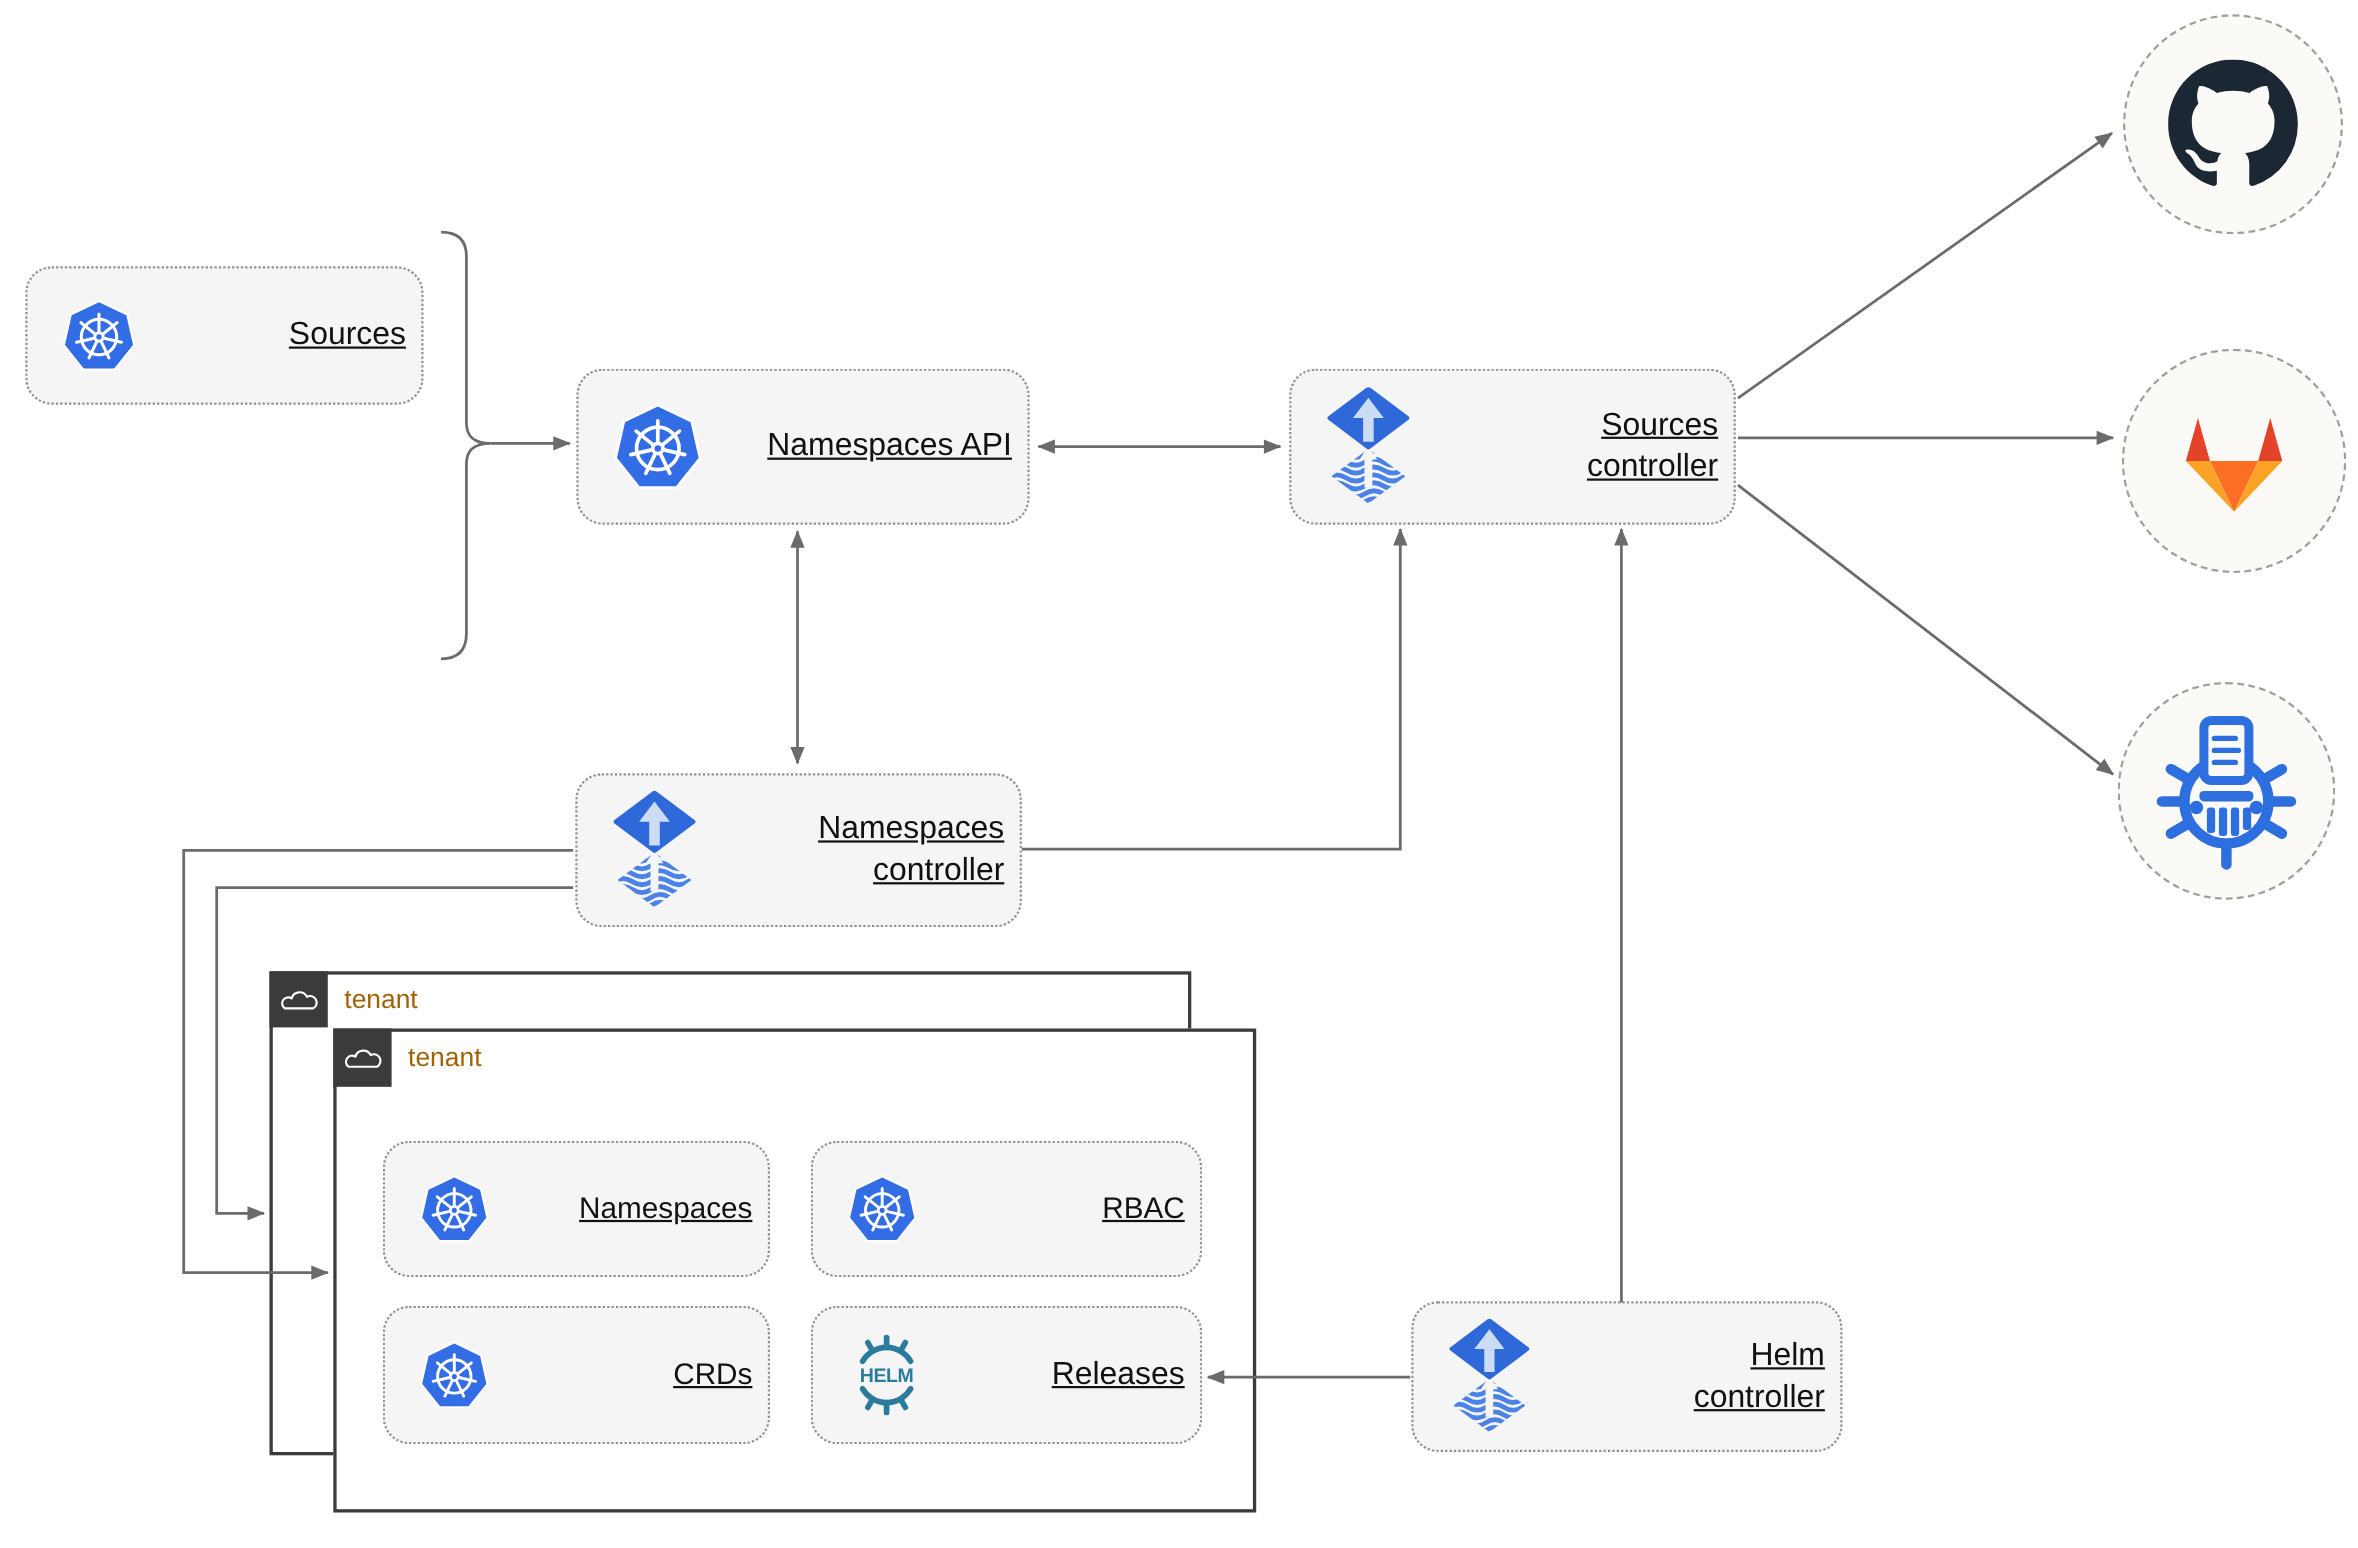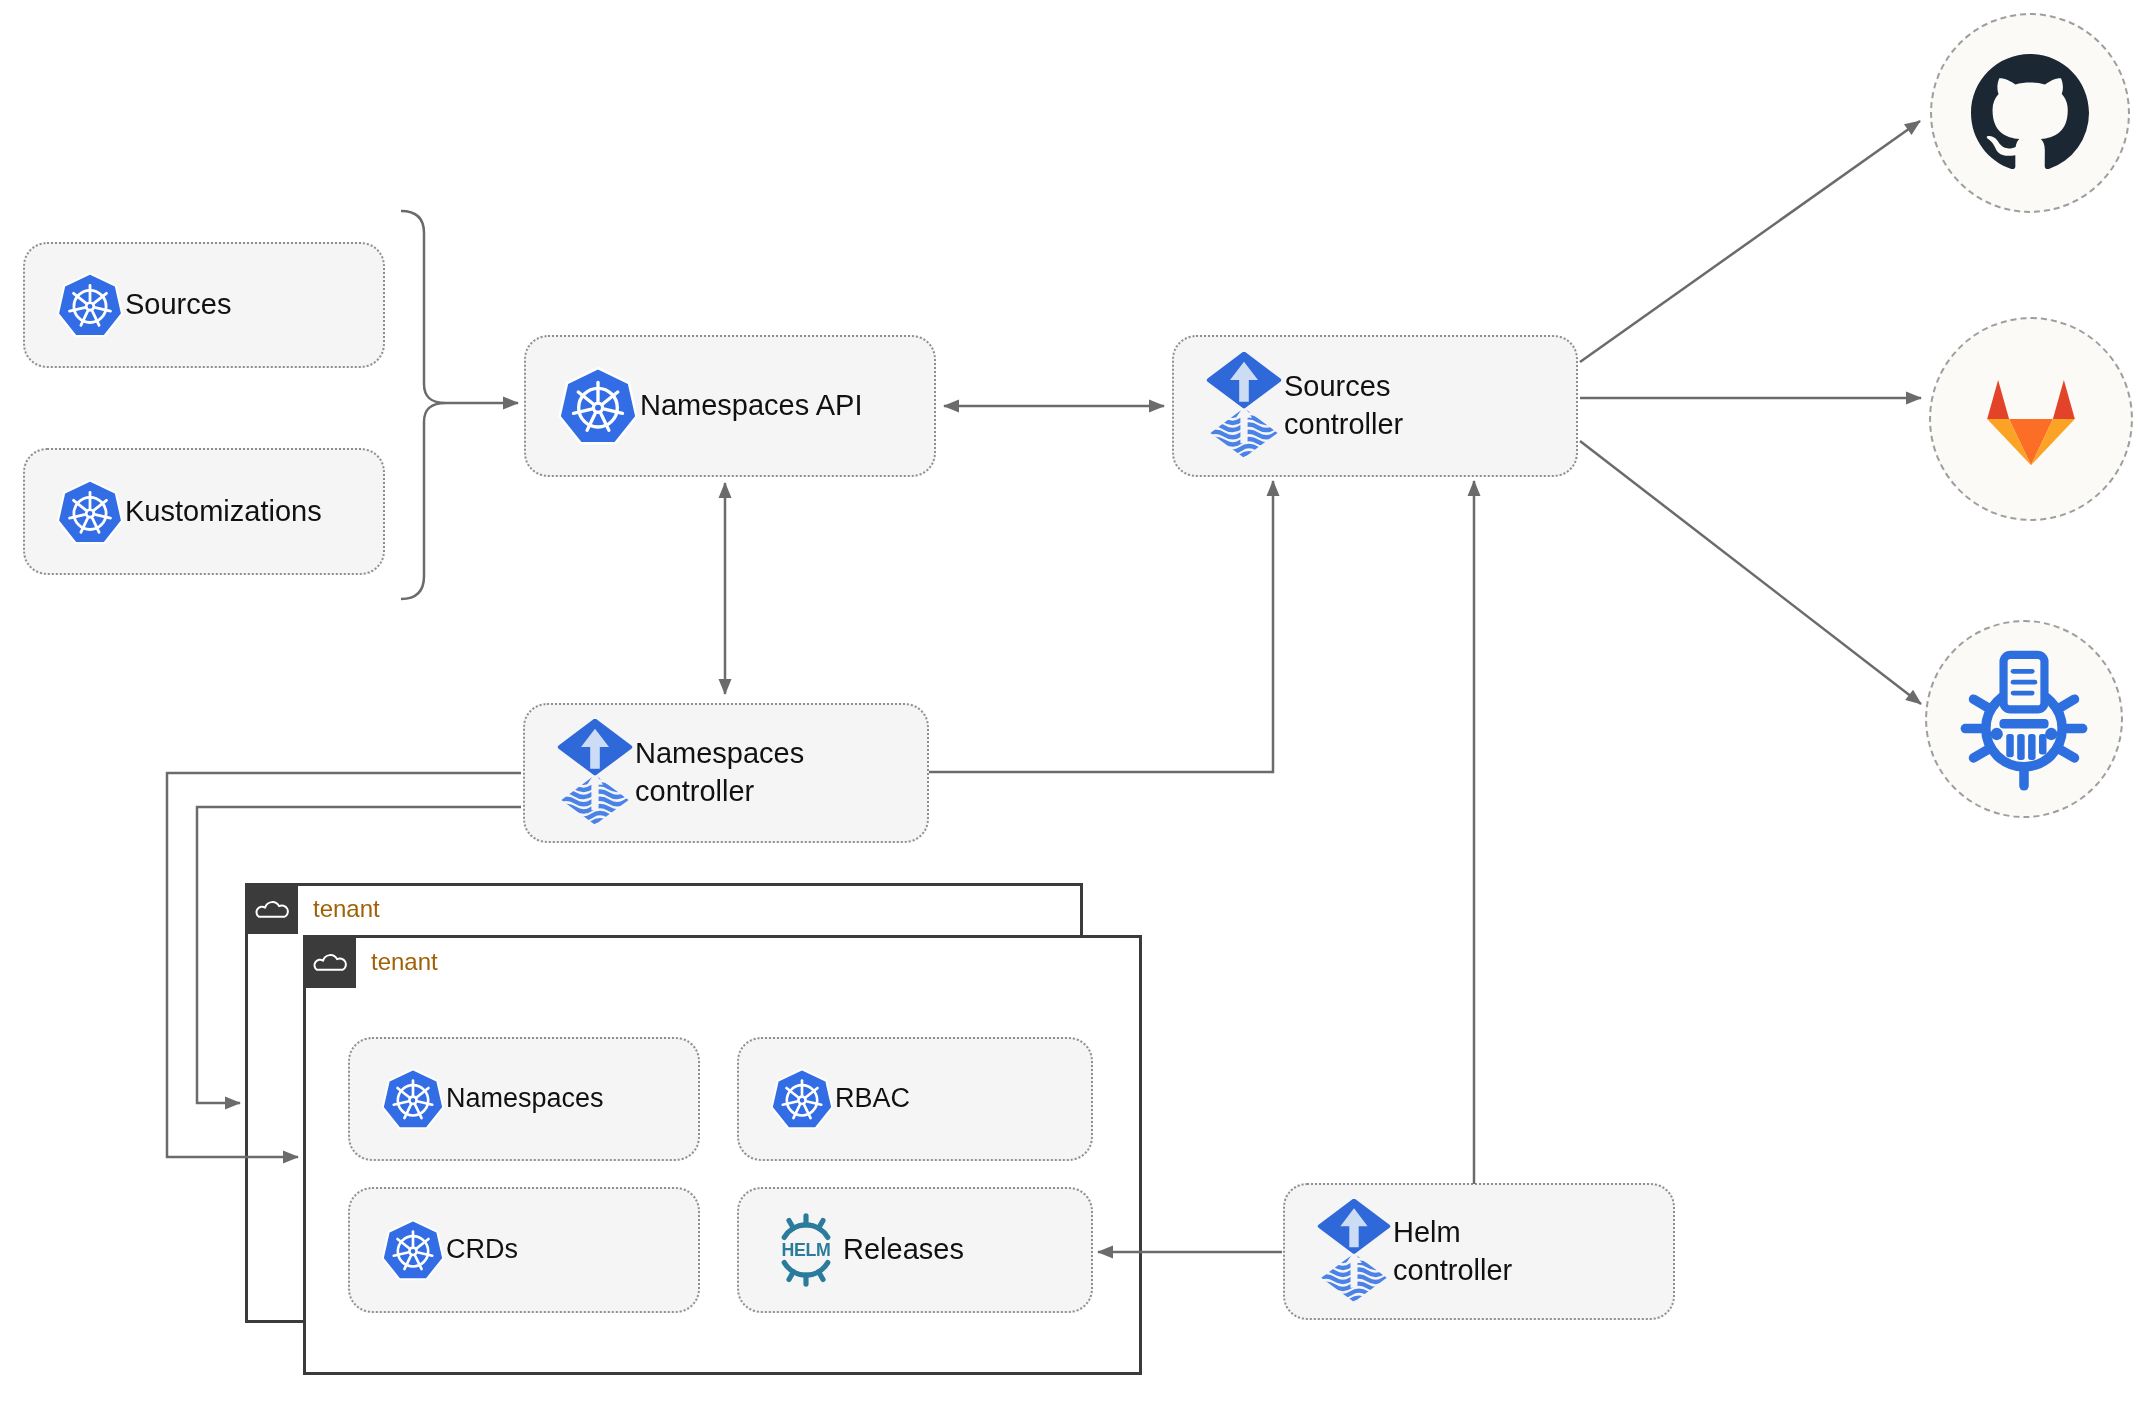--- a/index.html
+++ b/index.html
@@ -7,22 +7,22 @@
     position:relative;width:2144px;height:1407px;background:#ffffff;
     font-family:"Liberation Sans", sans-serif; overflow:hidden;
   }
   .node{
     position:absolute;display:flex;align-items:center;
     background:#f5f5f5;border:2px dotted #8f8f8f;border-radius:24px;
     box-sizing:border-box;
   }
   .node .nicon{flex:0 0 auto;margin-left:30px;}
   .node .lbl{
-    flex:1 1 auto;text-align:left;color:#111;font-size:29px;
-    margin-right:14px;line-height:1.3;white-space:pre-line;
+    flex:1 1 auto;text-align:right;color:#111;font-size:29px;
+    margin-right:14px;line-height:1.3;white-space:pre-line;text-decoration:underline;
   }
   .tenant{
     position:absolute;background:#ffffff;border:3px solid #3b3b3b;box-sizing:border-box;
   }
   .badge{
     position:absolute;background:#3b3b3b;display:flex;align-items:center;justify-content:center;
   }
   .tenant-label{position:absolute;font-size:24px;color:#a16207;}
   .endpoint{
     position:absolute;border:2px dashed #9e9e9e;border-radius:50%;
@@ -124,26 +124,20 @@
   </div>
   <div class="tenant-label" style="left:371px;top:948px;">tenant</div>
 
   <div class="node" style="left:23px;top:242px;width:362px;height:126px;">
     <svg class="nicon" width="70" height="70">
         <use href="#sym-k8s"></use>
       </svg>
     <div class="lbl">Sources</div>
   </div>
 
-  <div class="node" style="left:23px;top:448px;width:362px;height:127px;">
-    <svg class="nicon" width="70" height="70">
-        <use href="#sym-k8s"></use>
-      </svg>
-    <div class="lbl">Kustomizations</div>
-  </div>
 
   <div class="node" style="left:524px;top:335px;width:412px;height:142px;">
     <svg class="nicon" width="84" height="84">
         <use href="#sym-k8s"></use>
       </svg>
     <div class="lbl">Namespaces API</div>
   </div>
 
   <div class="node" style="left:1172px;top:335px;width:406px;height:142px;">
     <svg class="nicon" width="80" height="109">

